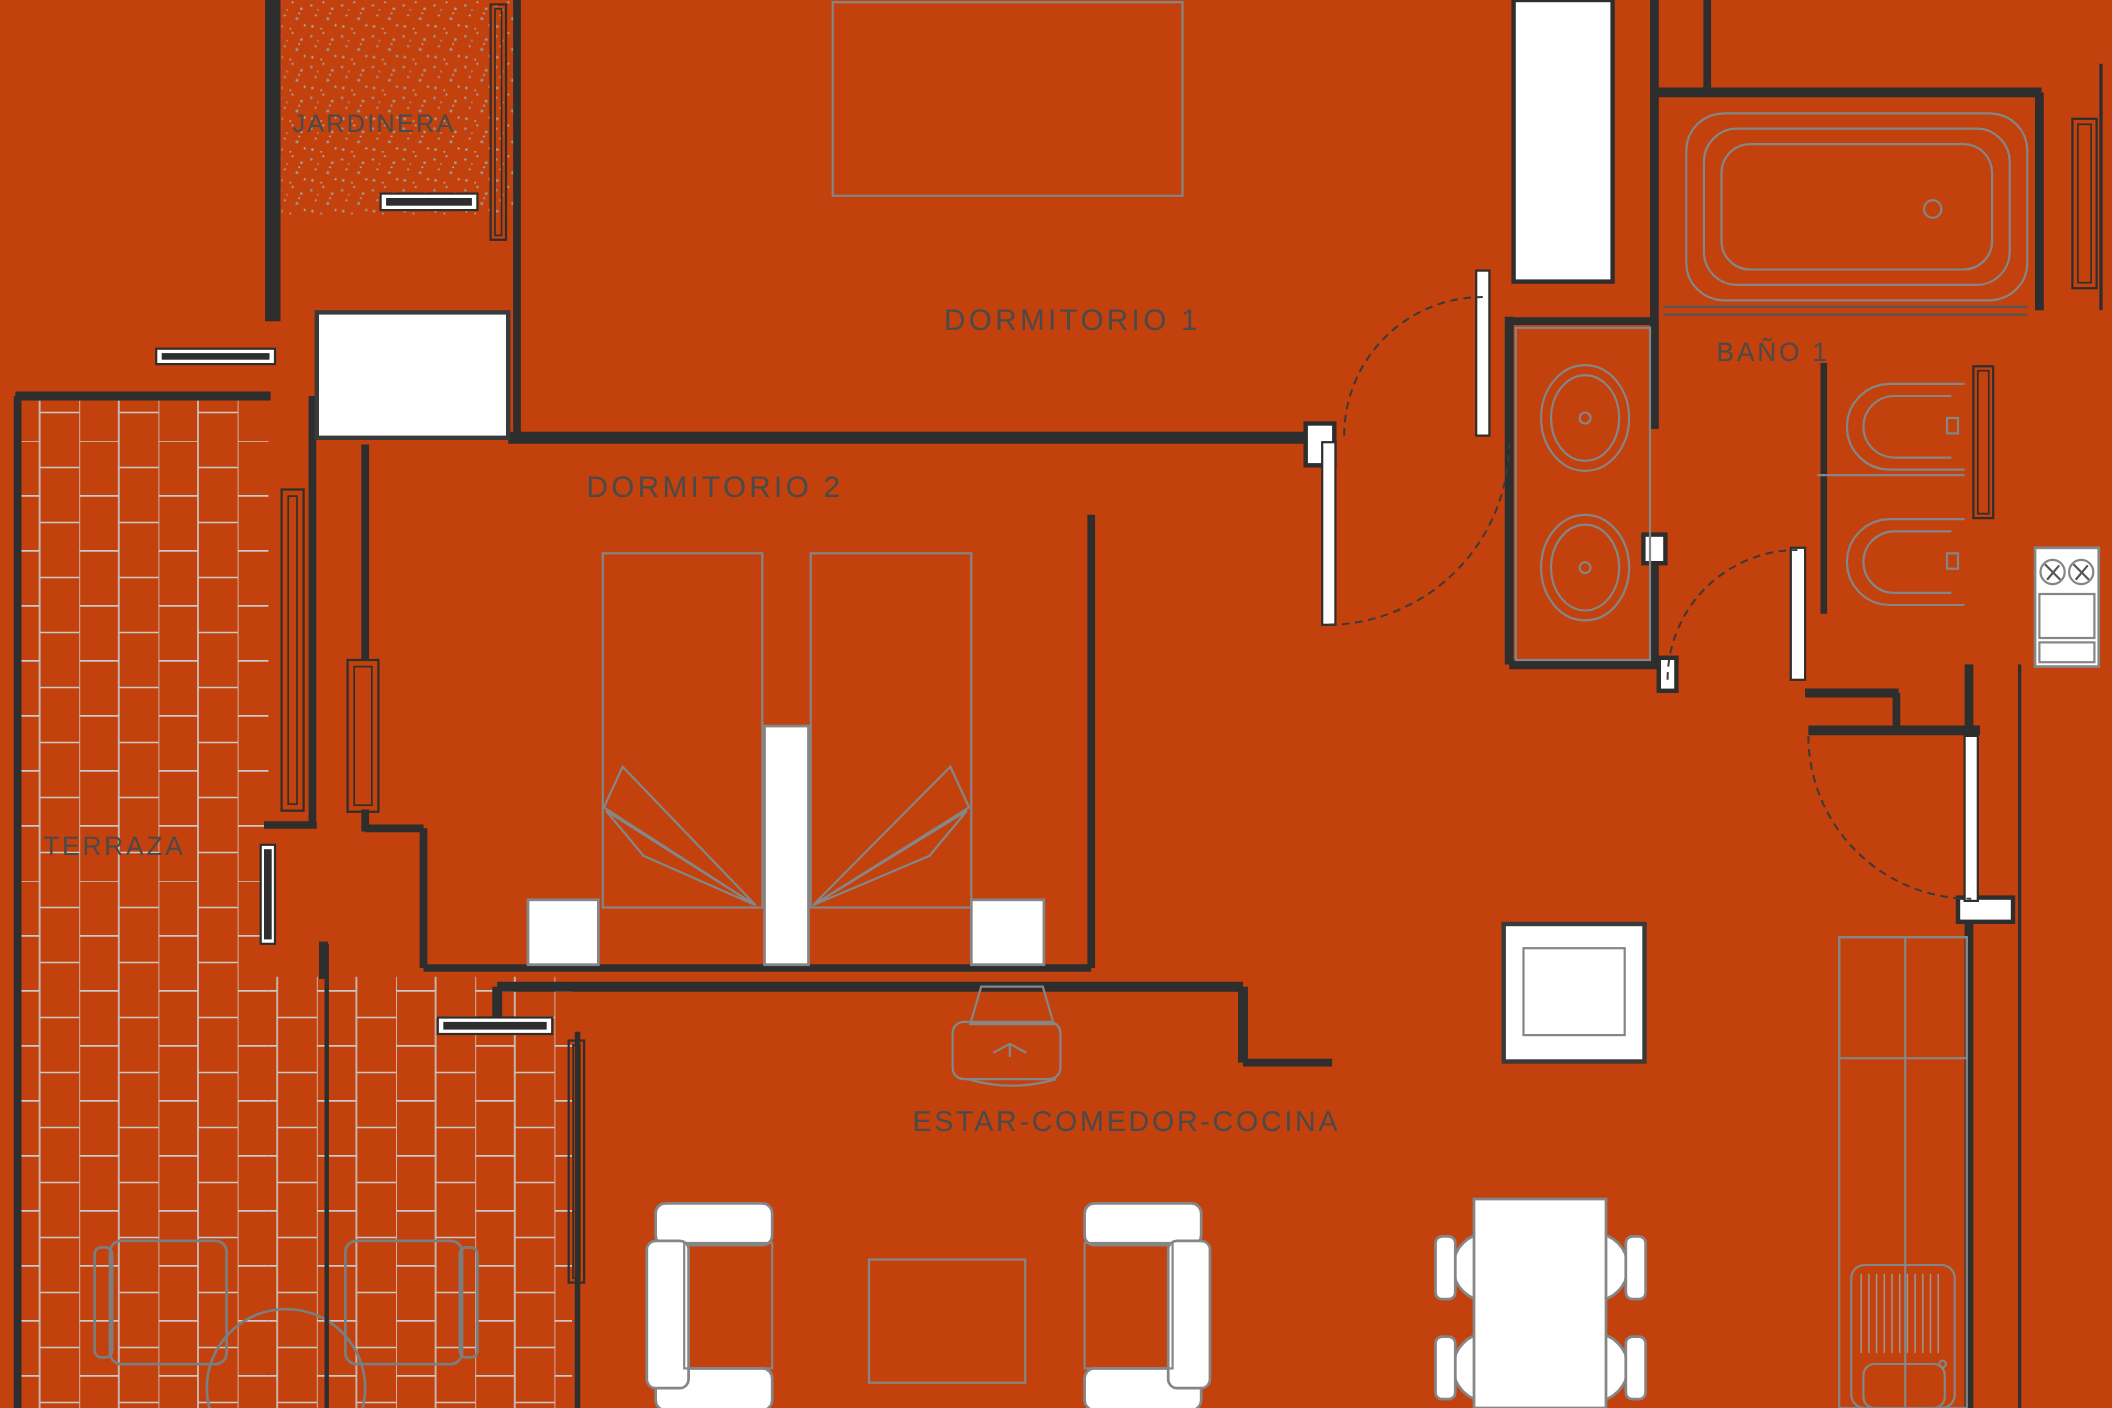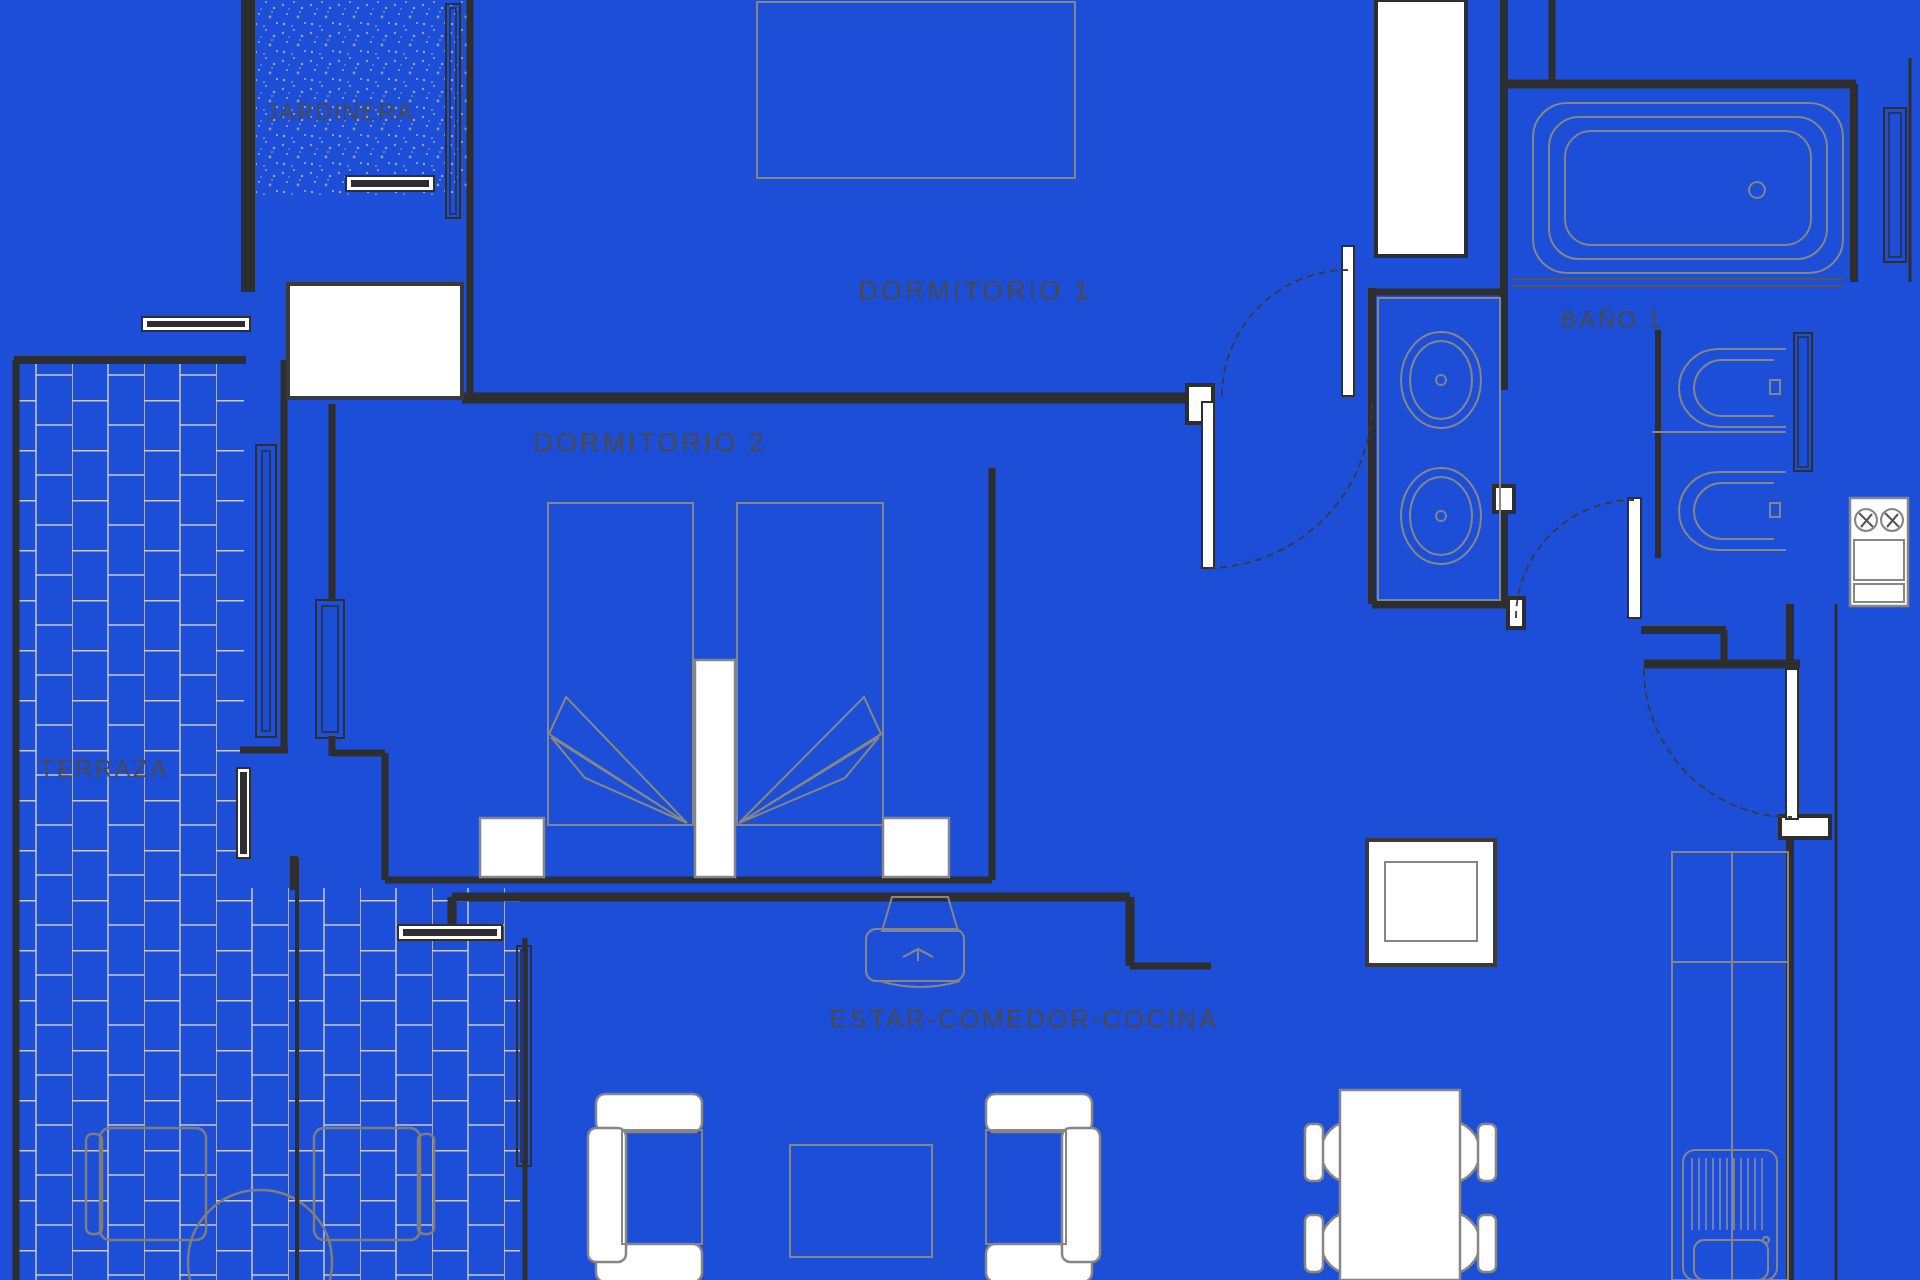--- a/index.html
+++ b/index.html
@@ -1,16 +1,16 @@
 <!DOCTYPE html>
 <html><head>
 <meta charset="utf-8">
 <style>
   html,body{margin:0;padding:0;background:#ffffff;}
-  #stage{width:1920px;height:1280px;position:relative;background:#1d4ed8;overflow:hidden;}
+  #stage{width:1920px;height:1280px;position:relative;background:#c2410c;overflow:hidden;}
   svg{display:block;}
   .w{stroke:#2e2e2e;fill:none;}
   .j{stroke:#2e2e2e;fill:#fff;stroke-width:4;}
   .f{stroke:#868686;fill:#fff;stroke-width:2.5;}
   .f2{stroke:#868686;fill:none;stroke-width:2;}
   .ft{stroke:#7d7d7d;fill:none;stroke-width:2.5;}
   .thin{stroke:#555;fill:none;stroke-width:2;}
   .door{stroke:#2e2e2e;fill:#fff;stroke-width:2;}
   .arc{stroke:#3a3a3a;fill:none;stroke-width:1.8;stroke-dasharray:7 5;}
   .glass{stroke:#2e2e2e;fill:none;stroke-width:2;}

